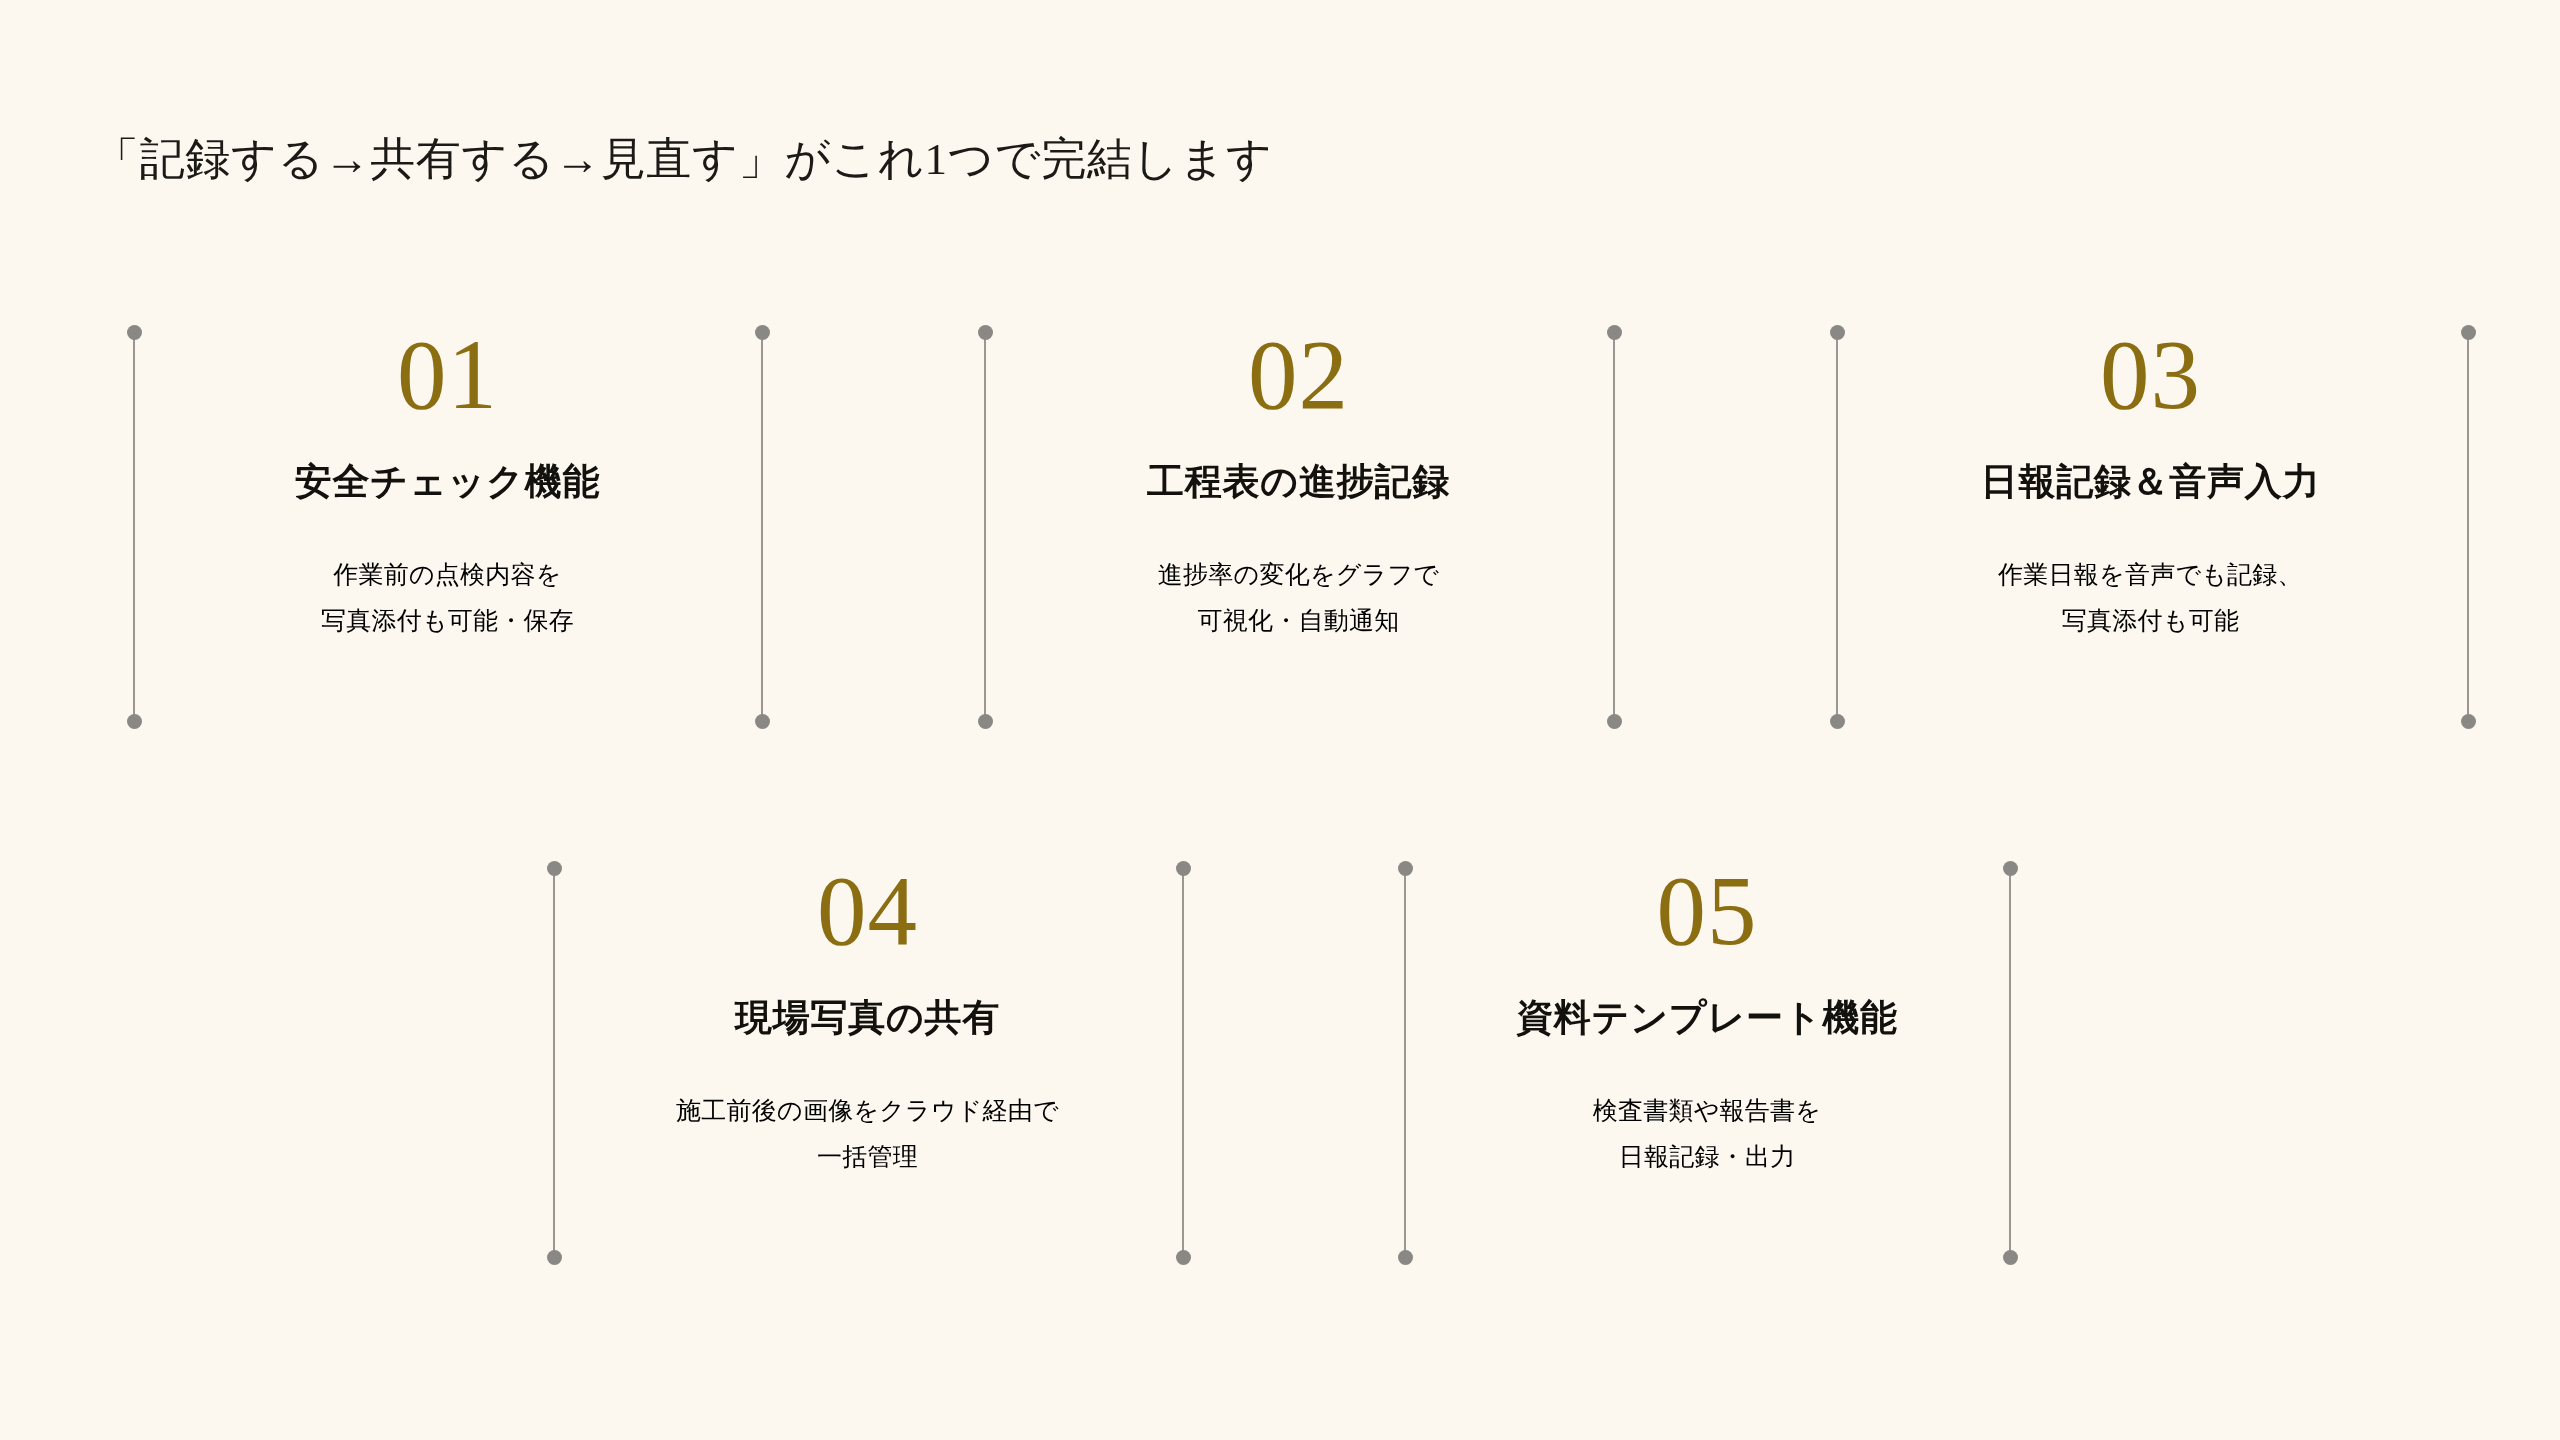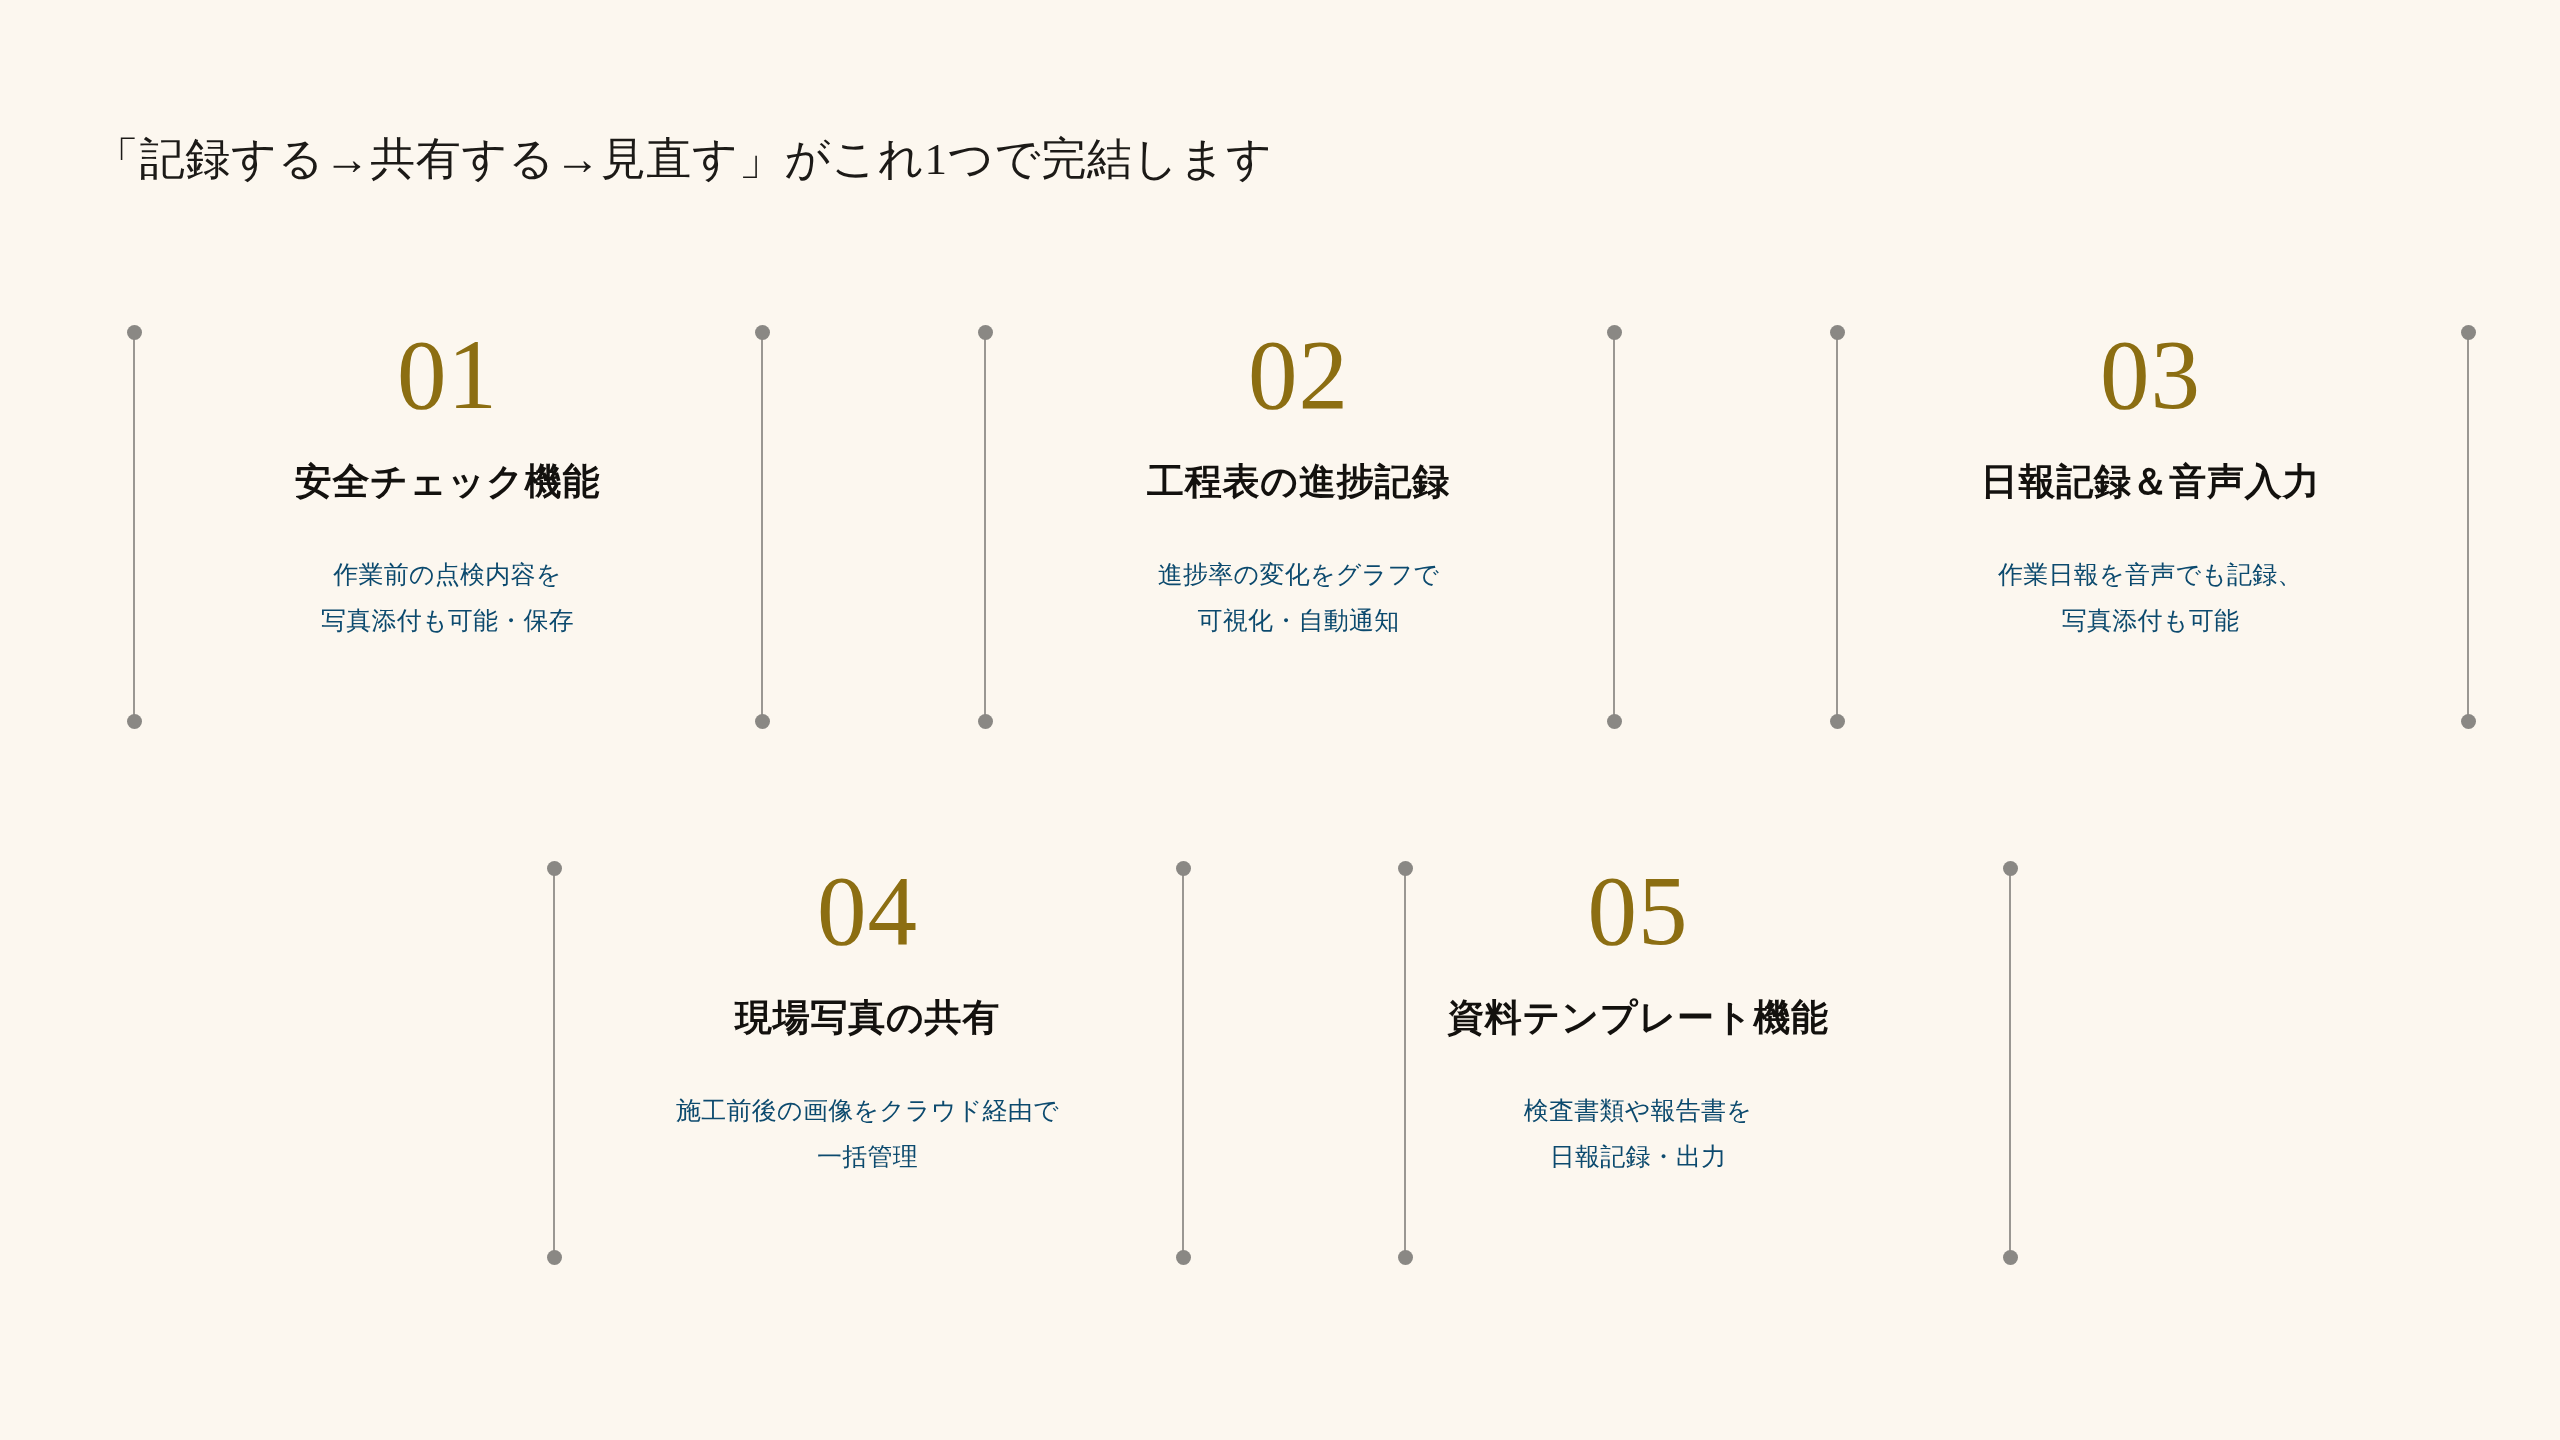--- a/index.html
+++ b/index.html
@@ -78,21 +78,21 @@
   .card-title {
     color:#13110E;
     font-size:37px;
     font-weight:700;
     line-height:1.3;
     margin-top:34px;
     letter-spacing:0.02em;
     white-space:nowrap;
   }
   .card-desc {
-    color:#0c4a6e;
+    color:#000000;
     font-size:25px;
     line-height:1.85;
     margin-top:46px;
     letter-spacing:0.01em;
   }
   .card-desc span { display:block; white-space:nowrap; }
 </style>
 </head>
 <body>
 
@@ -172,21 +172,21 @@
 
   <div class="card" style="left:560px; top:861px; width:615px;">
     <div class="card-num">04</div>
     <div class="card-title">現場写真の共有</div>
     <div class="card-desc">
       <span>施工前後の画像をクラウド経由で</span>
       <span>一括管理</span>
     </div>
   </div>
 
-  <div class="card" style="left:1343px; top:861px; width:590px;text-align:center;">
+  <div class="card" style="left:1412px; top:861px; width:590px;text-align:center;">
     <div class="card-num">05</div>
     <div class="card-title">資料テンプレート機能</div>
     <div class="card-desc">
       <span>検査書類や報告書を</span>
       <span>日報記録・出力</span>
     </div>
   </div>
 
 </div>
 

